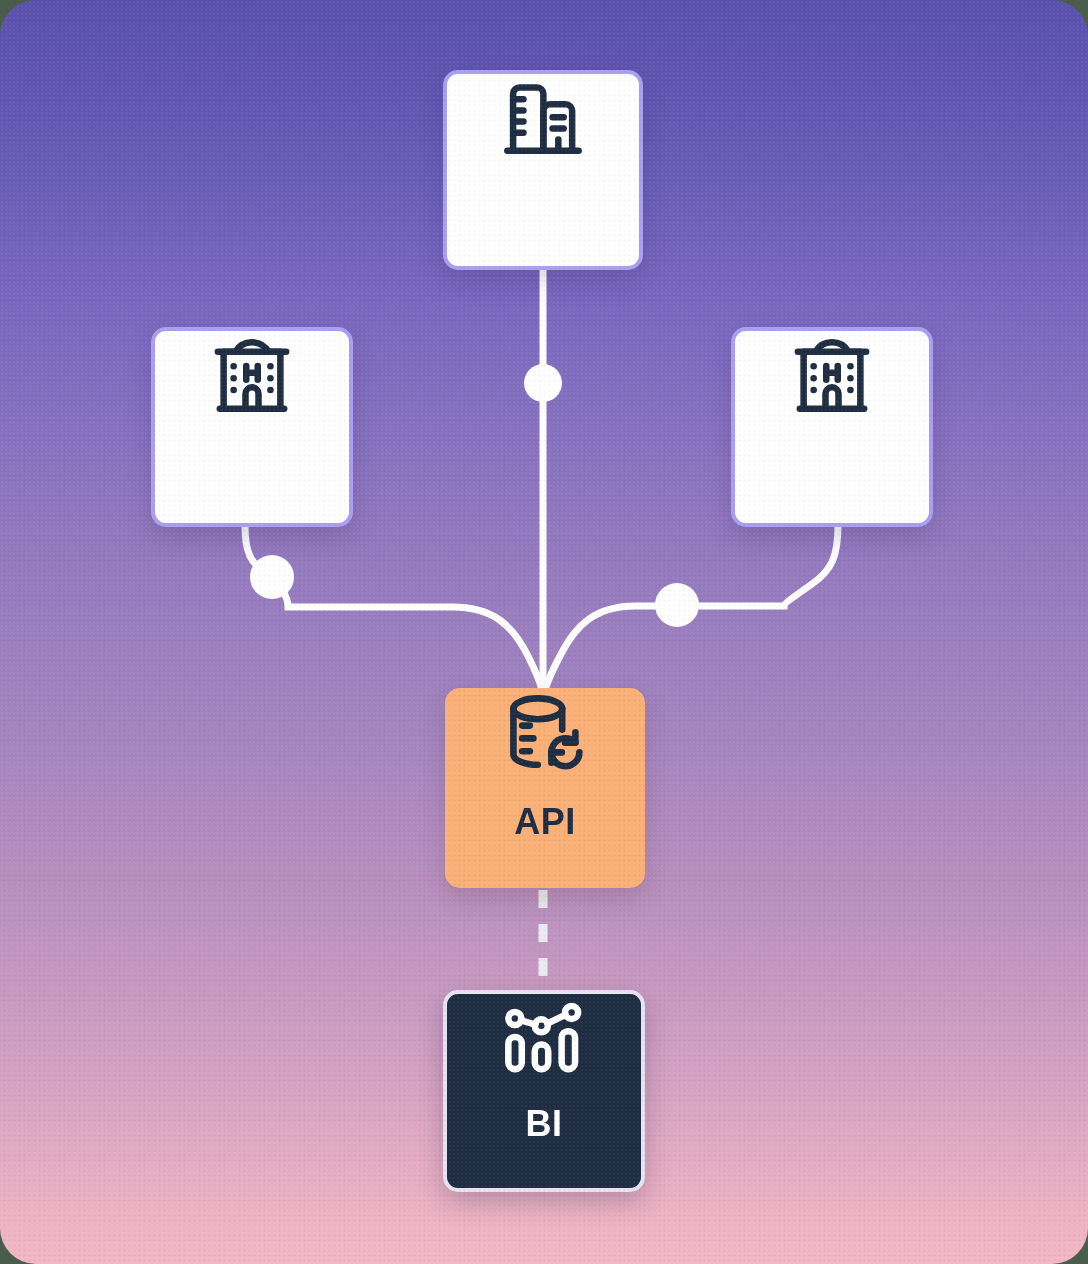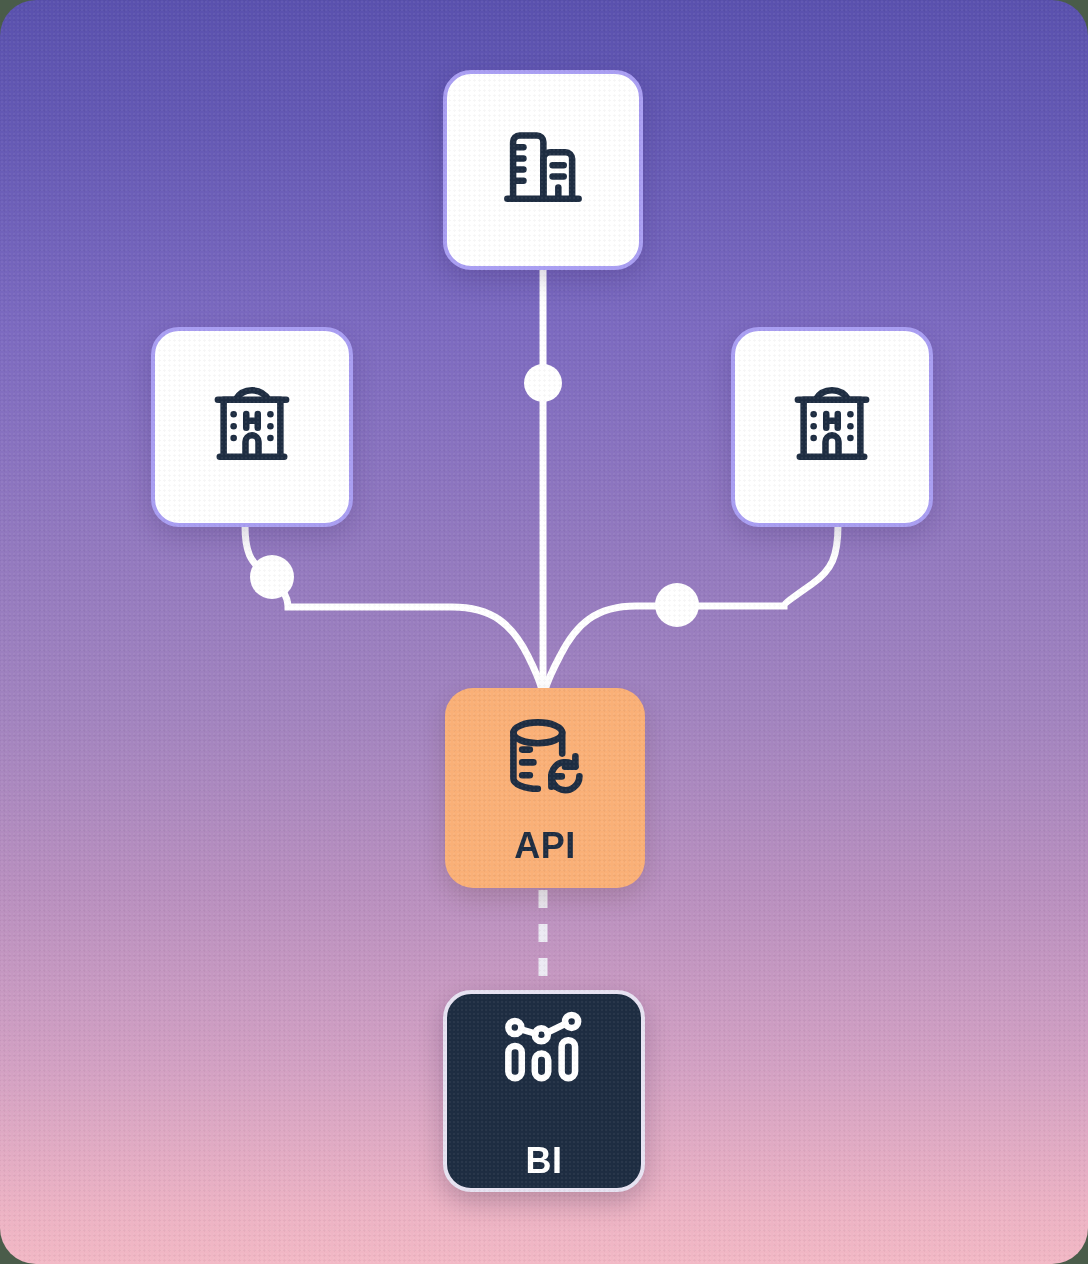--- a/index.html
+++ b/index.html
@@ -59,44 +59,43 @@
     position: absolute;
     border-radius: 50%;
     background: #ffffff;
     border: 3px solid rgba(255,255,255,.55);
     box-sizing: border-box;
   }
 
   .card {
     position: absolute;
     box-sizing: border-box;
-    border-radius: 28px;
+    border-radius: 15px;
     display: flex;
     flex-direction: column;
     align-items: center;
-    justify-content: center;
+    justify-content: flex-start;
   }
 
   .card-white {
     background: #ffffff;
     border: 4px solid #a99ef2;
     box-shadow: 0 10px 26px rgba(40,20,80,.18);
   }
 
   .card-api {
     background: #fab077;
     border: 0;
     box-shadow: 0 10px 26px rgba(60,30,10,.16);
   }
 
   .card-bi {
     background: #1e2d42;
     border: 4px solid #e7e3f2;
     box-shadow: 0 10px 26px rgba(20,10,40,.22);
-    gap: 28px;
   }
 
   .card-icon {
     display: block;
   }
 
   .card-label {
     margin-top: 16px;
     font-size: 36px;
     font-weight: bold;

